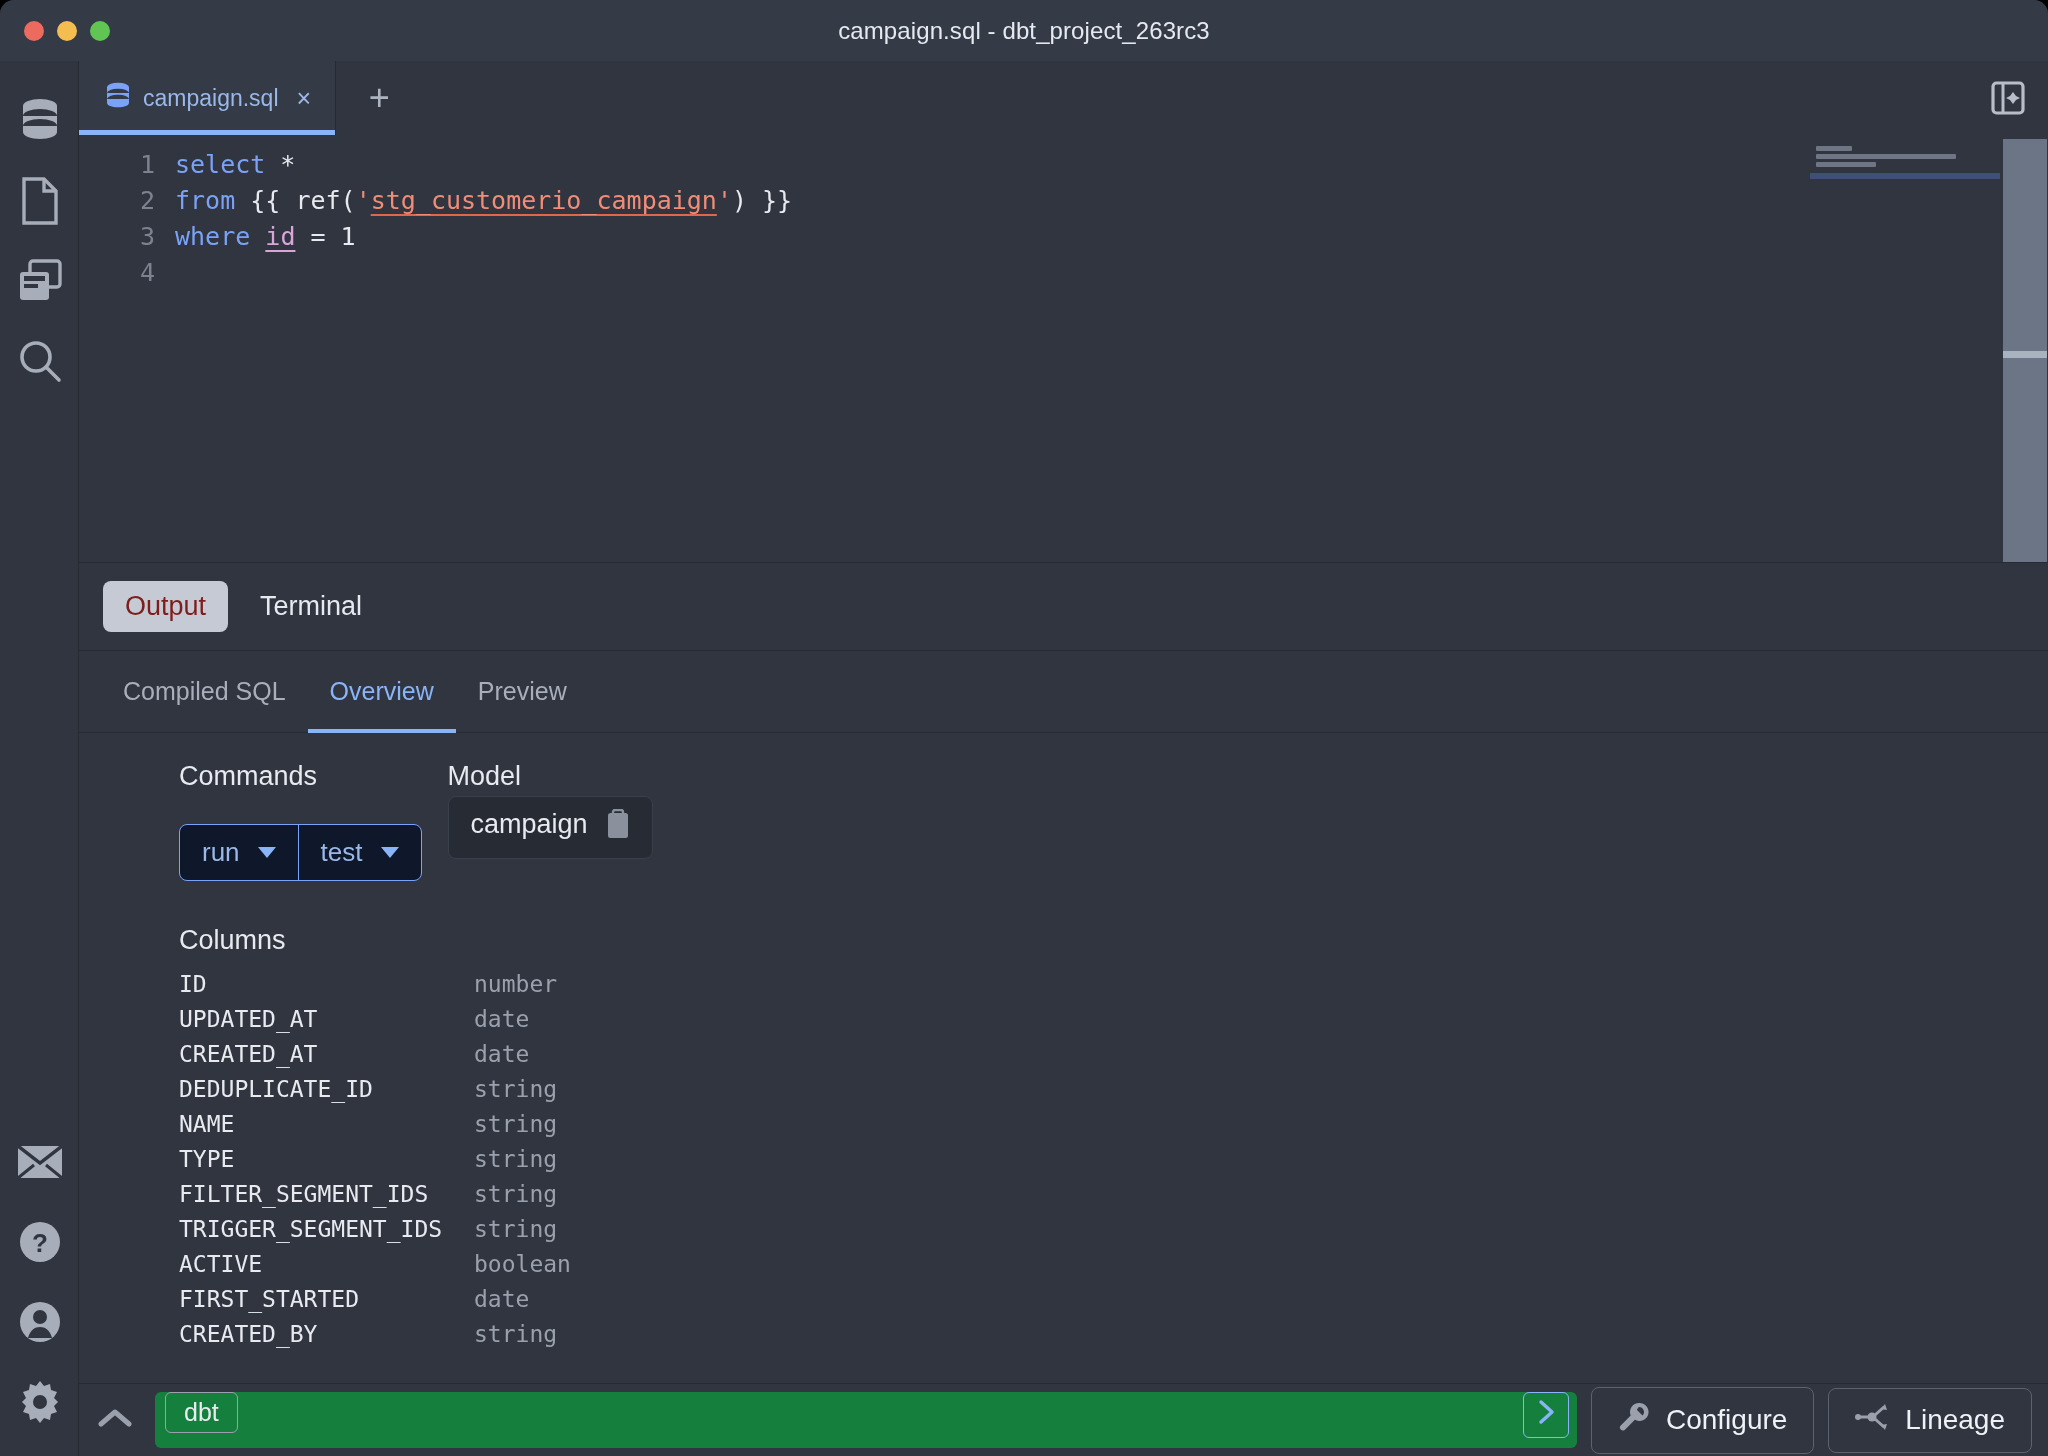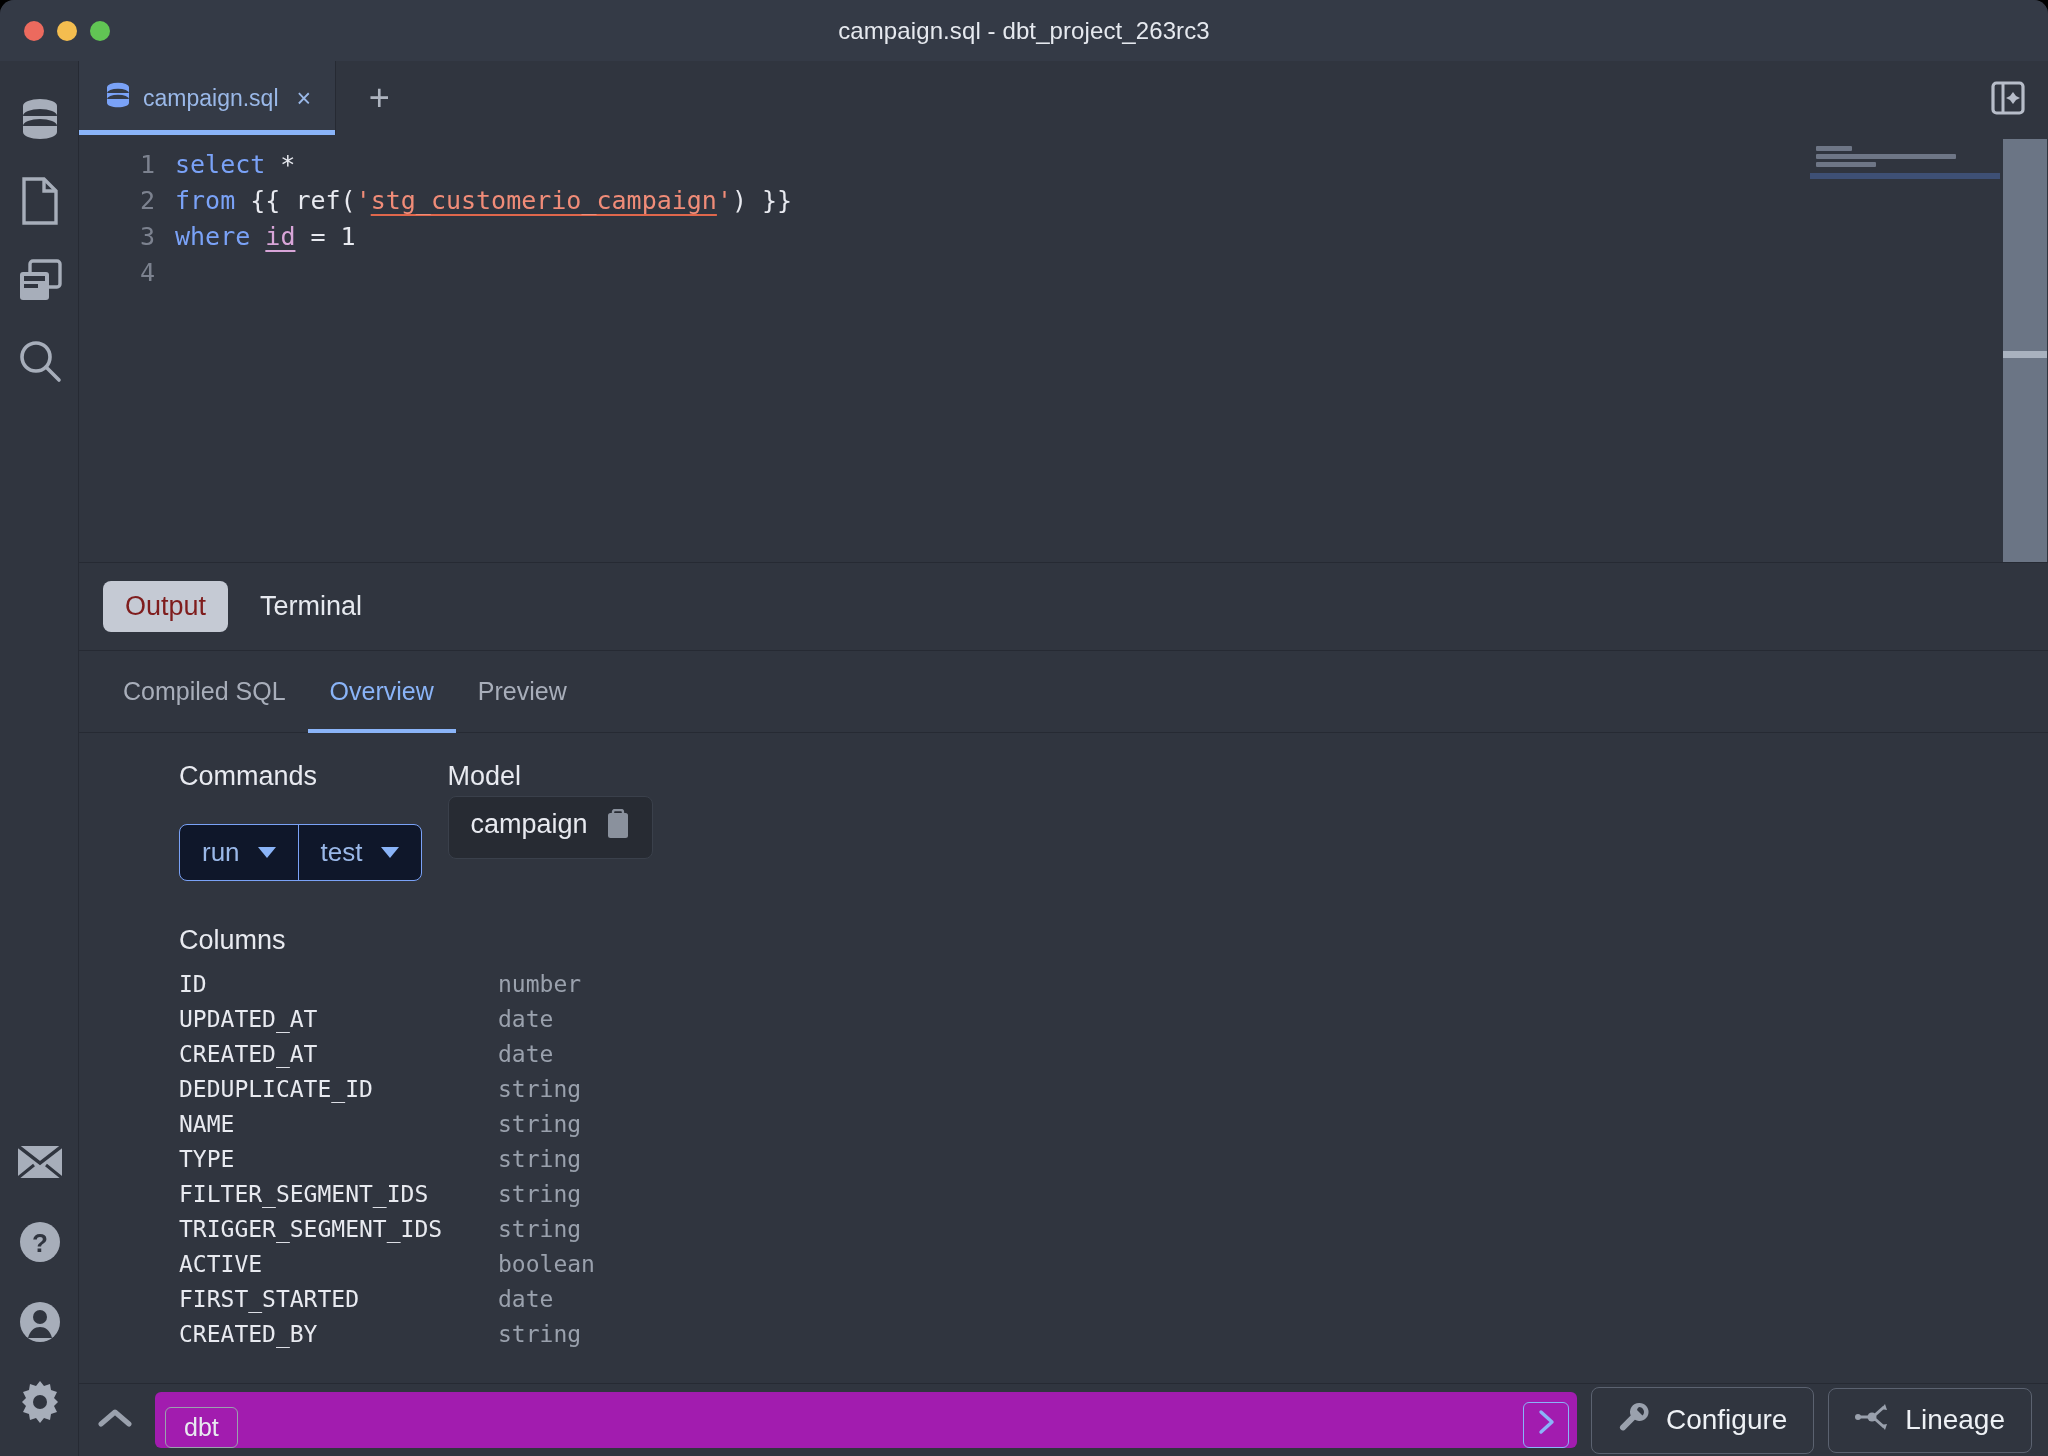--- a/index.html
+++ b/index.html
@@ -183,36 +183,36 @@
   .model-chip {
     display: inline-flex; align-items: flex-start; gap: 18px;
     background: #272b33; border: 1px solid #3a404b; border-radius: 8px;
     padding: 12px 22px; color: #e8eaf0; font-size: 27px;
   }
 
   .cols-head { color: #e8eaf0; font-size: 27px; margin: 44px 0 10px 0; }
   .cols-table { font-family: "DejaVu Sans Mono", monospace; font-size: 23px; }
   .col-row { display: flex; height: 35px; align-items: center; }
   .col-name { width: 295px; color: #e8eaf0; white-space: pre; }
-  .col-type { color: #9aa1ad; white-space: pre; margin-left: 24px; }
+  .col-type { color: #9aa1ad; white-space: pre; }
 
   
   .statusbar {
     position: absolute; left: 79px; bottom: 0;
     width: 1969px; height: 73px;
     background: #30353f;
     border-top: 1px solid #262a33;
     display: flex; align-items: center; padding: 0 16px 0 10px; gap: 14px;
   }
   .chev-btn {
     width: 52px; height: 52px; display: flex; align-items: center; justify-content: center;
   }
   .cmdbar {
-    flex: 1; height: 56px; background: #a21caf; border-radius: 6px;
-    display: flex; align-items: flex-end; justify-content: space-between;
+    flex: 1; height: 56px; background: #15803d; border-radius: 6px;
+    display: flex; align-items: flex-start; justify-content: space-between;
     padding: 0 8px 0 10px;
   }
   .dbt-chip {
     border: 1px solid #9aa1ad; border-radius: 6px; color: #e8eaf0;
     font-size: 25px; padding: 5px 18px;
   }
   .run-btn {
     width: 46px; height: 46px; border: 1px solid #8ab4f8; border-radius: 6px;
     display: flex; align-items: center; justify-content: center;
     color: #8ab4f8; font-size: 26px;

